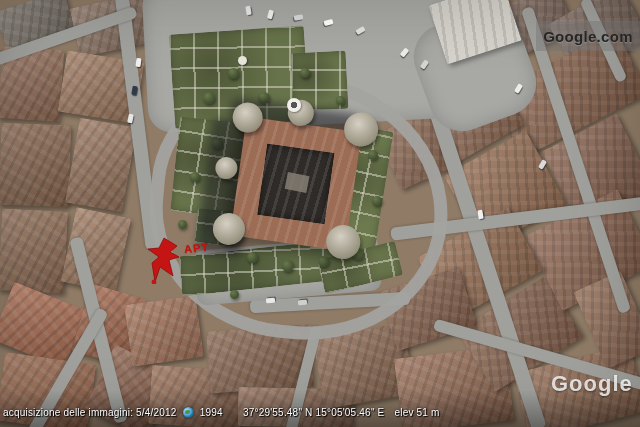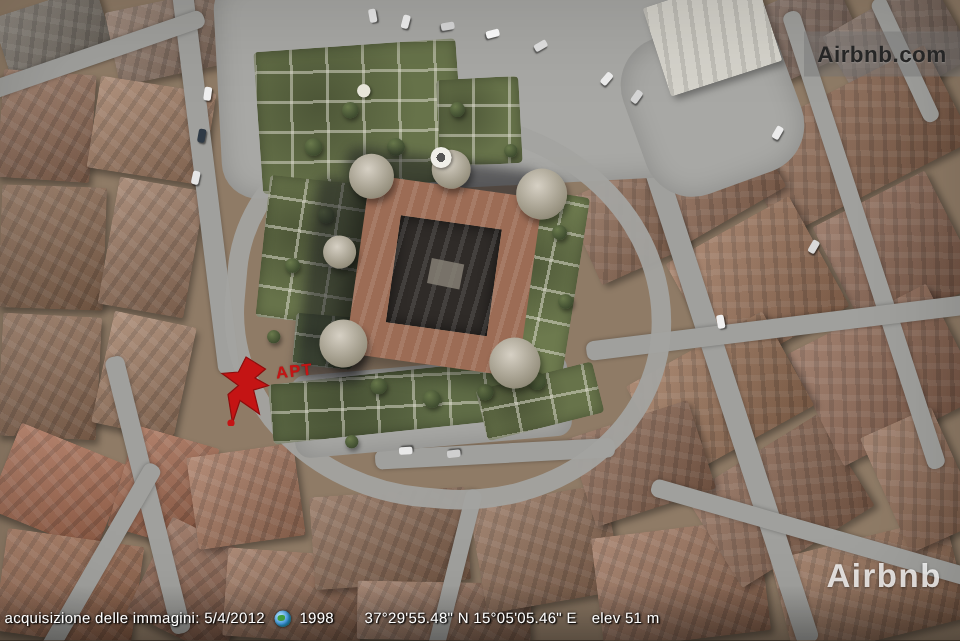--- a/index.html
+++ b/index.html
@@ -207,34 +207,34 @@
     <div class="car" style="left:516px;top:84px;background:#ececec;transform:rotate(30deg)"></div>
     <div class="car" style="left:540px;top:160px;background:#dadada;transform:rotate(30deg)"></div>
     <div class="car" style="left:478px;top:210px;background:#f0f0f0;transform:rotate(-10deg)"></div>
     <div class="car" style="left:268px;top:296px;background:#e8e8e8;transform:rotate(-94deg)"></div>
     <div class="car" style="left:300px;top:298px;background:#cfcfcf;transform:rotate(-96deg)"></div>
   </div>
 
   <div class="vignette"></div>
   <div class="bottom-fade"></div>
 
-  <div class="airbnb">Airbnb.com</div>
+  <div class="airbnb">Google.com</div>
 
   <svg class="marker-svg" width="44" height="48" viewBox="0 0 44 48">
     <path d="M18,2 L31,10 L24,16 L33,21 L23,24 L27,40 L14,31 L9,46 L6,27 L13,21 L2,13 L13,12 Z" fill="#c41414" stroke="#8e0d0d" stroke-width="0.8"></path>
     <circle cx="8" cy="46" r="2.4" fill="#c41414"></circle>
   </svg>
   <div class="apt-label">APT</div>
 
   <div class="status attr">
     <span>acquisizione delle immagini: 5/4/2012</span>
     <span class="globe-ic"></span>
-    <span>1998</span>
+    <span>1994</span>
   </div>
 
   <div class="status coords">
     <span>37°29'55.48" N  15°05'05.46" E</span>
     <span>elev   51 m</span>
   </div>
 
-  <div class="google-logo">Airbnb</div>
+  <div class="google-logo">Google</div>
 
 </div>
 
 </body></html>

